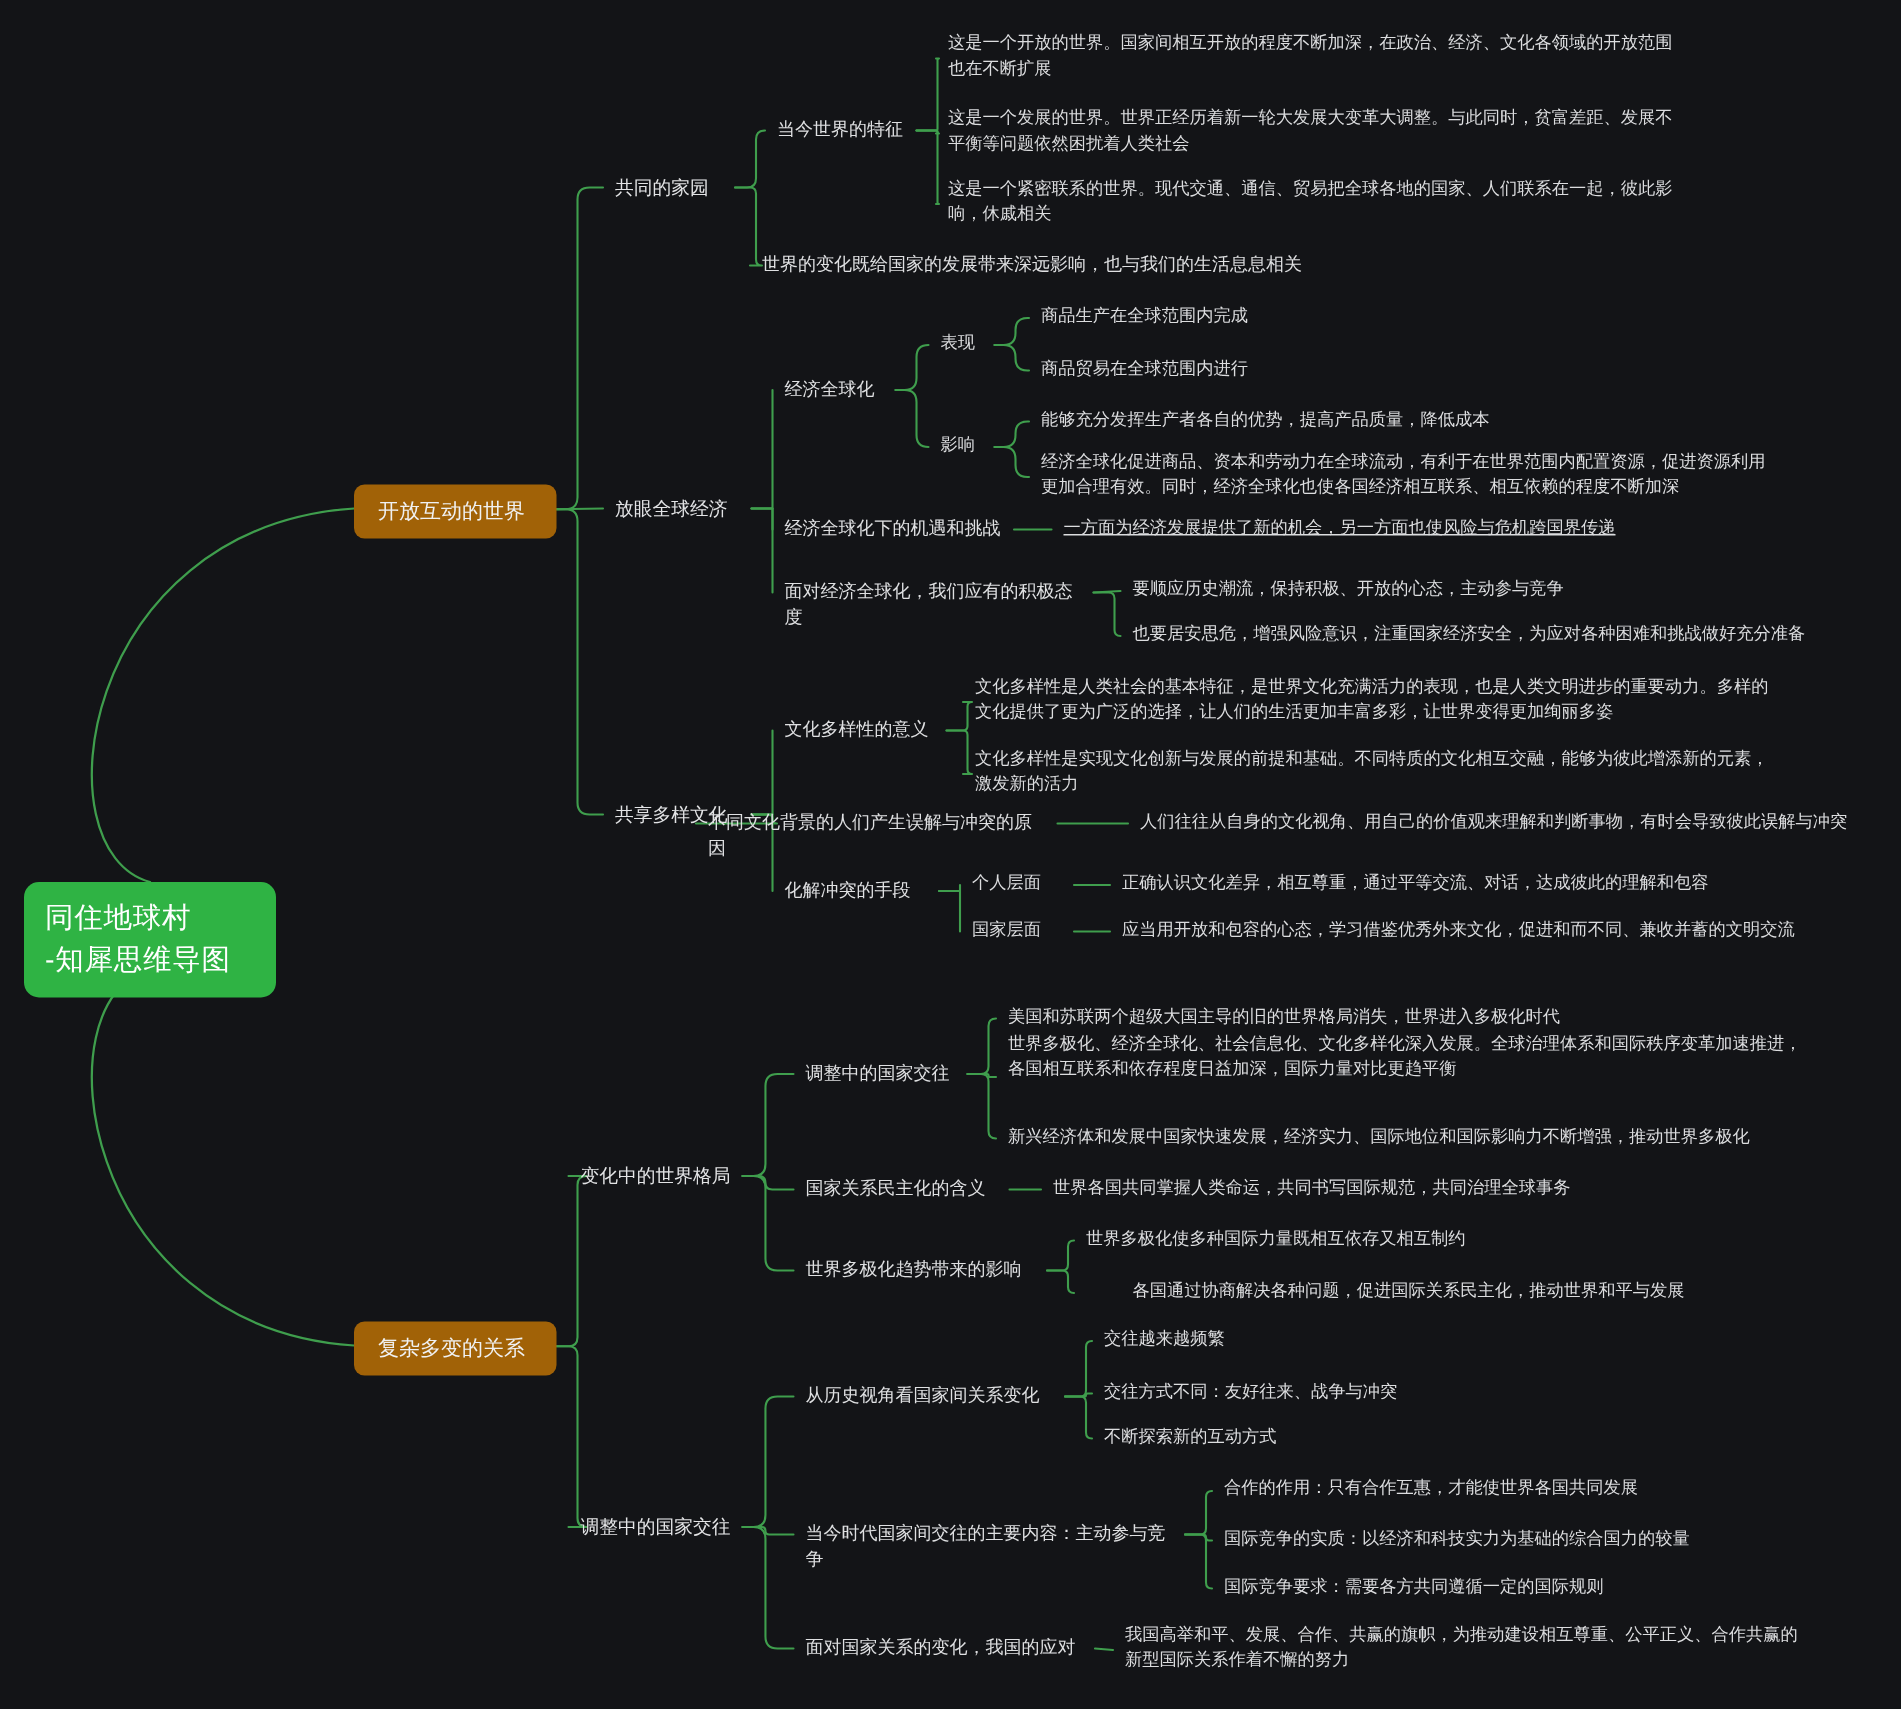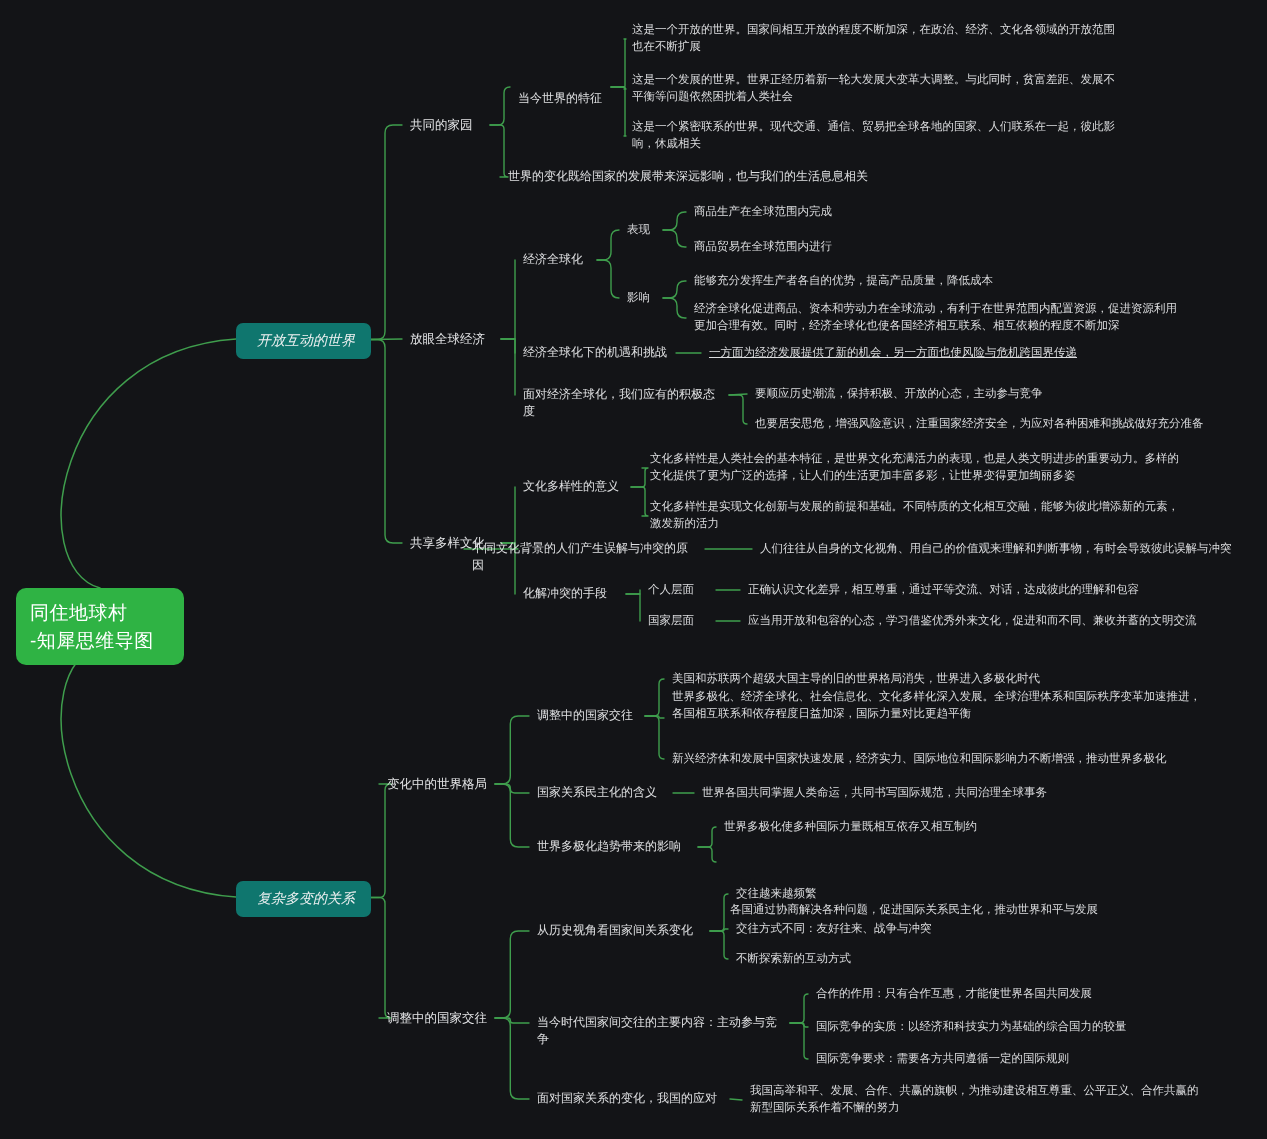--- a/index.html
+++ b/index.html
@@ -37,29 +37,28 @@
     text-align: left;
     font-size: 19px;
     line-height: 1.45;
     padding: 11px 14px;
     white-space: pre-line;
     box-sizing: border-box;
     letter-spacing: .5px;
   }
   .lvl2-node {
     position: absolute;
-    background: #0f766e;
+    background: #a16207;
     color: #f0f1f2;
     border-radius: 7px;
-    text-align: right;
+    text-align: left;
     font-size: 14px;
     padding: 9px 16px;
     white-space: nowrap;
     box-sizing: border-box;
-    font-style: italic;
   }
   .lvl3 { font-size: 12.5px; color: #e3e4e6; }
   .lvl4 { font-size: 12px;   color: #dfe0e2; }
   .lvl5 { font-size: 11.5px; color: #dcdddf; }
 </style>
 </head>
 <body>
 
 <div id="canvas">
   <svg id="links" viewBox="0 0 1267 1139">
@@ -115,21 +114,21 @@
       <path d="M495 1018 L502.3 1018 Q510.3 1018 510.3 1026 L510.3 1091 Q510.3 1099 518.3 1099 L529 1099" fill="none" stroke="#3f9e4d" stroke-width="1.4" stroke-linecap="round" stroke-linejoin="round"></path>
       <path d="M730 1099 L742 1100" fill="none" stroke="#3f9e4d" stroke-width="1.4" stroke-linecap="round" stroke-linejoin="round"></path>
       <path d="M100 588 C25.19999999999999 568.08, 52.39999999999998 351.45, 236 339" fill="none" stroke="#3f9e4d" stroke-width="1.5" stroke-linecap="round" stroke-linejoin="round"></path>
       <path d="M100 646 C25.19999999999999 666.08, 52.39999999999998 884.45, 236 897" fill="none" stroke="#3f9e4d" stroke-width="1.5" stroke-linecap="round" stroke-linejoin="round"></path>
     </svg>
   <div id="nodes">
       <div class="root-node" style="left: 16px; top: 588px; width: 168px; min-height: 58px;">同住地球村
 -知犀思维导图</div>
       <div class="lvl2-node" style="left: 236px; top: 323px; width: 135px;">开放互动的世界</div>
       <div class="node lvl3" style="left: 410px; top: 116px; width: 72px;">共同的家园</div>
-      <div class="node lvl4" style="left: 518px; top: 78px; width: 85px; margin-top: 12px;">当今世界的特征</div>
+      <div class="node lvl4" style="left: 518px; top: 78px; width: 85px;">当今世界的特征</div>
       <div class="node lvl5" style="left: 632px; top: 21px; width: 520px;">这是一个开放的世界。国家间相互开放的程度不断加深，在政治、经济、文化各领域的开放范围
 也在不断扩展</div>
       <div class="node lvl5" style="left: 632px; top: 71px; width: 520px;">这是一个发展的世界。世界正经历着新一轮大发展大变革大调整。与此同时，贫富差距、发展不
 平衡等问题依然困扰着人类社会</div>
       <div class="node lvl5" style="left: 632px; top: 118px; width: 520px;">这是一个紧密联系的世界。现代交通、通信、贸易把全球各地的国家、人们联系在一起，彼此影
 响，休戚相关</div>
       <div class="node lvl4" style="left: 508px; top: 168px; width: 360px; font-family: Liberation Serif, serif;">世界的变化既给国家的发展带来深远影响，也与我们的生活息息相关</div>
       <div class="node lvl3" style="left: 410px; top: 330px; width: 83px;">放眼全球经济</div>
       <div class="node lvl4" style="left: 523px; top: 251px; width: 66px;">经济全球化</div>
       <div class="node lvl5" style="left: 627px; top: 221px; width: 28px;">表现</div>
@@ -161,27 +160,27 @@
       <div class="node lvl3" style="left: 387px; top: 775px; width: 100px;">变化中的世界格局</div>
       <div class="node lvl4" style="left: 537px; top: 707px; width: 100px;">调整中的国家交往</div>
       <div class="node lvl5" style="left: 672px; top: 670px; width: 420px;">美国和苏联两个超级大国主导的旧的世界格局消失，世界进入多极化时代</div>
       <div class="node lvl5" style="left: 672px; top: 688px; width: 530px;">世界多极化、经济全球化、社会信息化、文化多样化深入发展。全球治理体系和国际秩序变革加速推进，
 各国相互联系和依存程度日益加深，国际力量对比更趋平衡</div>
       <div class="node lvl5" style="left: 672px; top: 750px; width: 520px;">新兴经济体和发展中国家快速发展，经济实力、国际地位和国际影响力不断增强，推动世界多极化</div>
       <div class="node lvl4" style="left: 537px; top: 784px; width: 128px;">国家关系民主化的含义</div>
       <div class="node lvl5" style="left: 702px; top: 784px; width: 380px;">世界各国共同掌握人类命运，共同书写国际规范，共同治理全球事务</div>
       <div class="node lvl4" style="left: 537px; top: 838px; width: 153px;">世界多极化趋势带来的影响</div>
       <div class="node lvl5" style="left: 724px; top: 818px; width: 340px;">世界多极化使多种国际力量既相互依存又相互制约</div>
-      <div class="node lvl5" style="left: 730px; top: 853px; width: 410px; margin-top: 48px;">各国通过协商解决各种问题，促进国际关系民主化，推动世界和平与发展</div>
+      <div class="node lvl5" style="left: 755px; top: 853px; width: 410px;">各国通过协商解决各种问题，促进国际关系民主化，推动世界和平与发展</div>
       <div class="node lvl3" style="left: 387px; top: 1009px; width: 100px;">调整中的国家交往</div>
       <div class="node lvl4" style="left: 537px; top: 922px; width: 165px;">从历史视角看国家间关系变化</div>
       <div class="node lvl5" style="left: 736px; top: 885px; width: 120px;">交往越来越频繁</div>
       <div class="node lvl5" style="left: 736px; top: 920px; width: 250px;">交往方式不同：友好往来、战争与冲突</div>
       <div class="node lvl5" style="left: 736px; top: 950px; width: 160px;">不断探索新的互动方式</div>
       <div class="node lvl4" style="left: 537px; top: 1014px; width: 245px;">当今时代国家间交往的主要内容：主动参与竞争</div>
-      <div class="node lvl5" style="left: 816px; top: 985px; width: 340px;">合作的作用：只有合作互惠，才能使世界各国共同发展</div>
+      <div class="node lvl5" style="left: 816px; top: 985px; width: 340px; font-family: Liberation Mono, monospace;">合作的作用：只有合作互惠，才能使世界各国共同发展</div>
       <div class="node lvl5" style="left: 816px; top: 1018px; width: 370px;">国际竞争的实质：以经济和科技实力为基础的综合国力的较量</div>
       <div class="node lvl5" style="left: 816px; top: 1050px; width: 320px;">国际竞争要求：需要各方共同遵循一定的国际规则</div>
       <div class="node lvl4" style="left: 537px; top: 1090px; width: 185px;">面对国家关系的变化，我国的应对</div>
       <div class="node lvl5" style="left: 750px; top: 1082px; width: 480px;">我国高举和平、发展、合作、共赢的旗帜，为推动建设相互尊重、公平正义、合作共赢的
 新型国际关系作着不懈的努力</div>
     </div>
 </div>
 
 </body></html>

